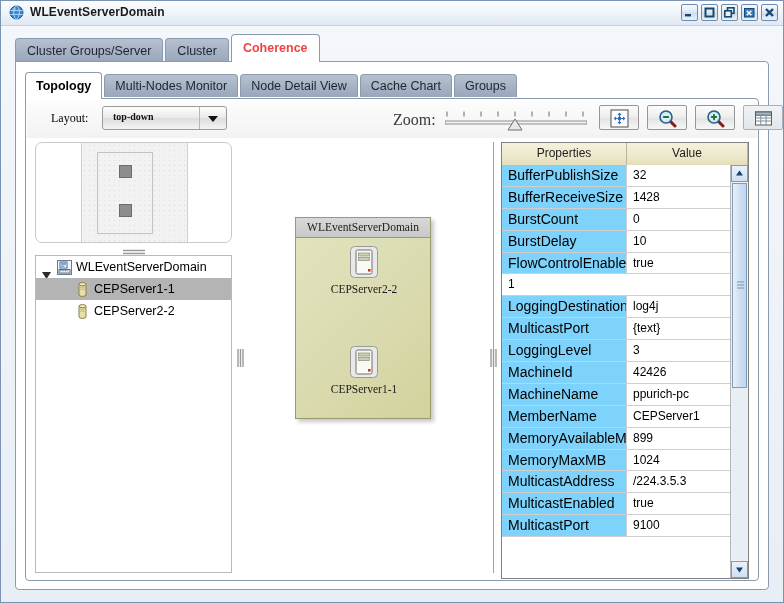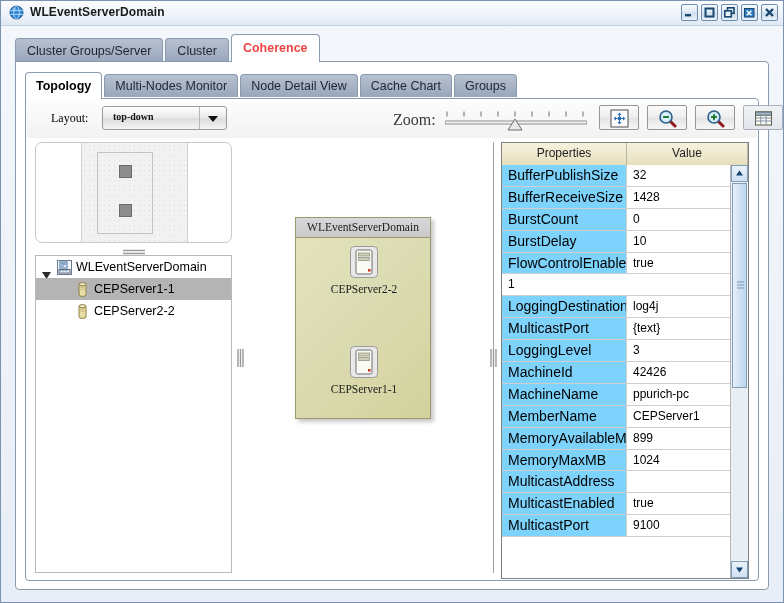--- a/index.html
+++ b/index.html
@@ -541,20 +541,21 @@
               <div class="prow">
                 <div class="c0">MemoryAvailableMB</div>
                 <div class="c1">899</div>
               </div>
               <div class="prow">
                 <div class="c0">MemoryMaxMB</div>
                 <div class="c1">1024</div>
               </div>
               <div class="prow">
                 <div class="c0">MulticastAddress</div>
+                <div class="c1">/224.3.5.3</div>
               </div>
               <div class="prow">
                 <div class="c0">MulticastEnabled</div>
                 <div class="c1">true</div>
               </div>
               <div class="prow">
                 <div class="c0">MulticastPort</div>
                 <div class="c1">9100</div>
               </div>
             </div>

